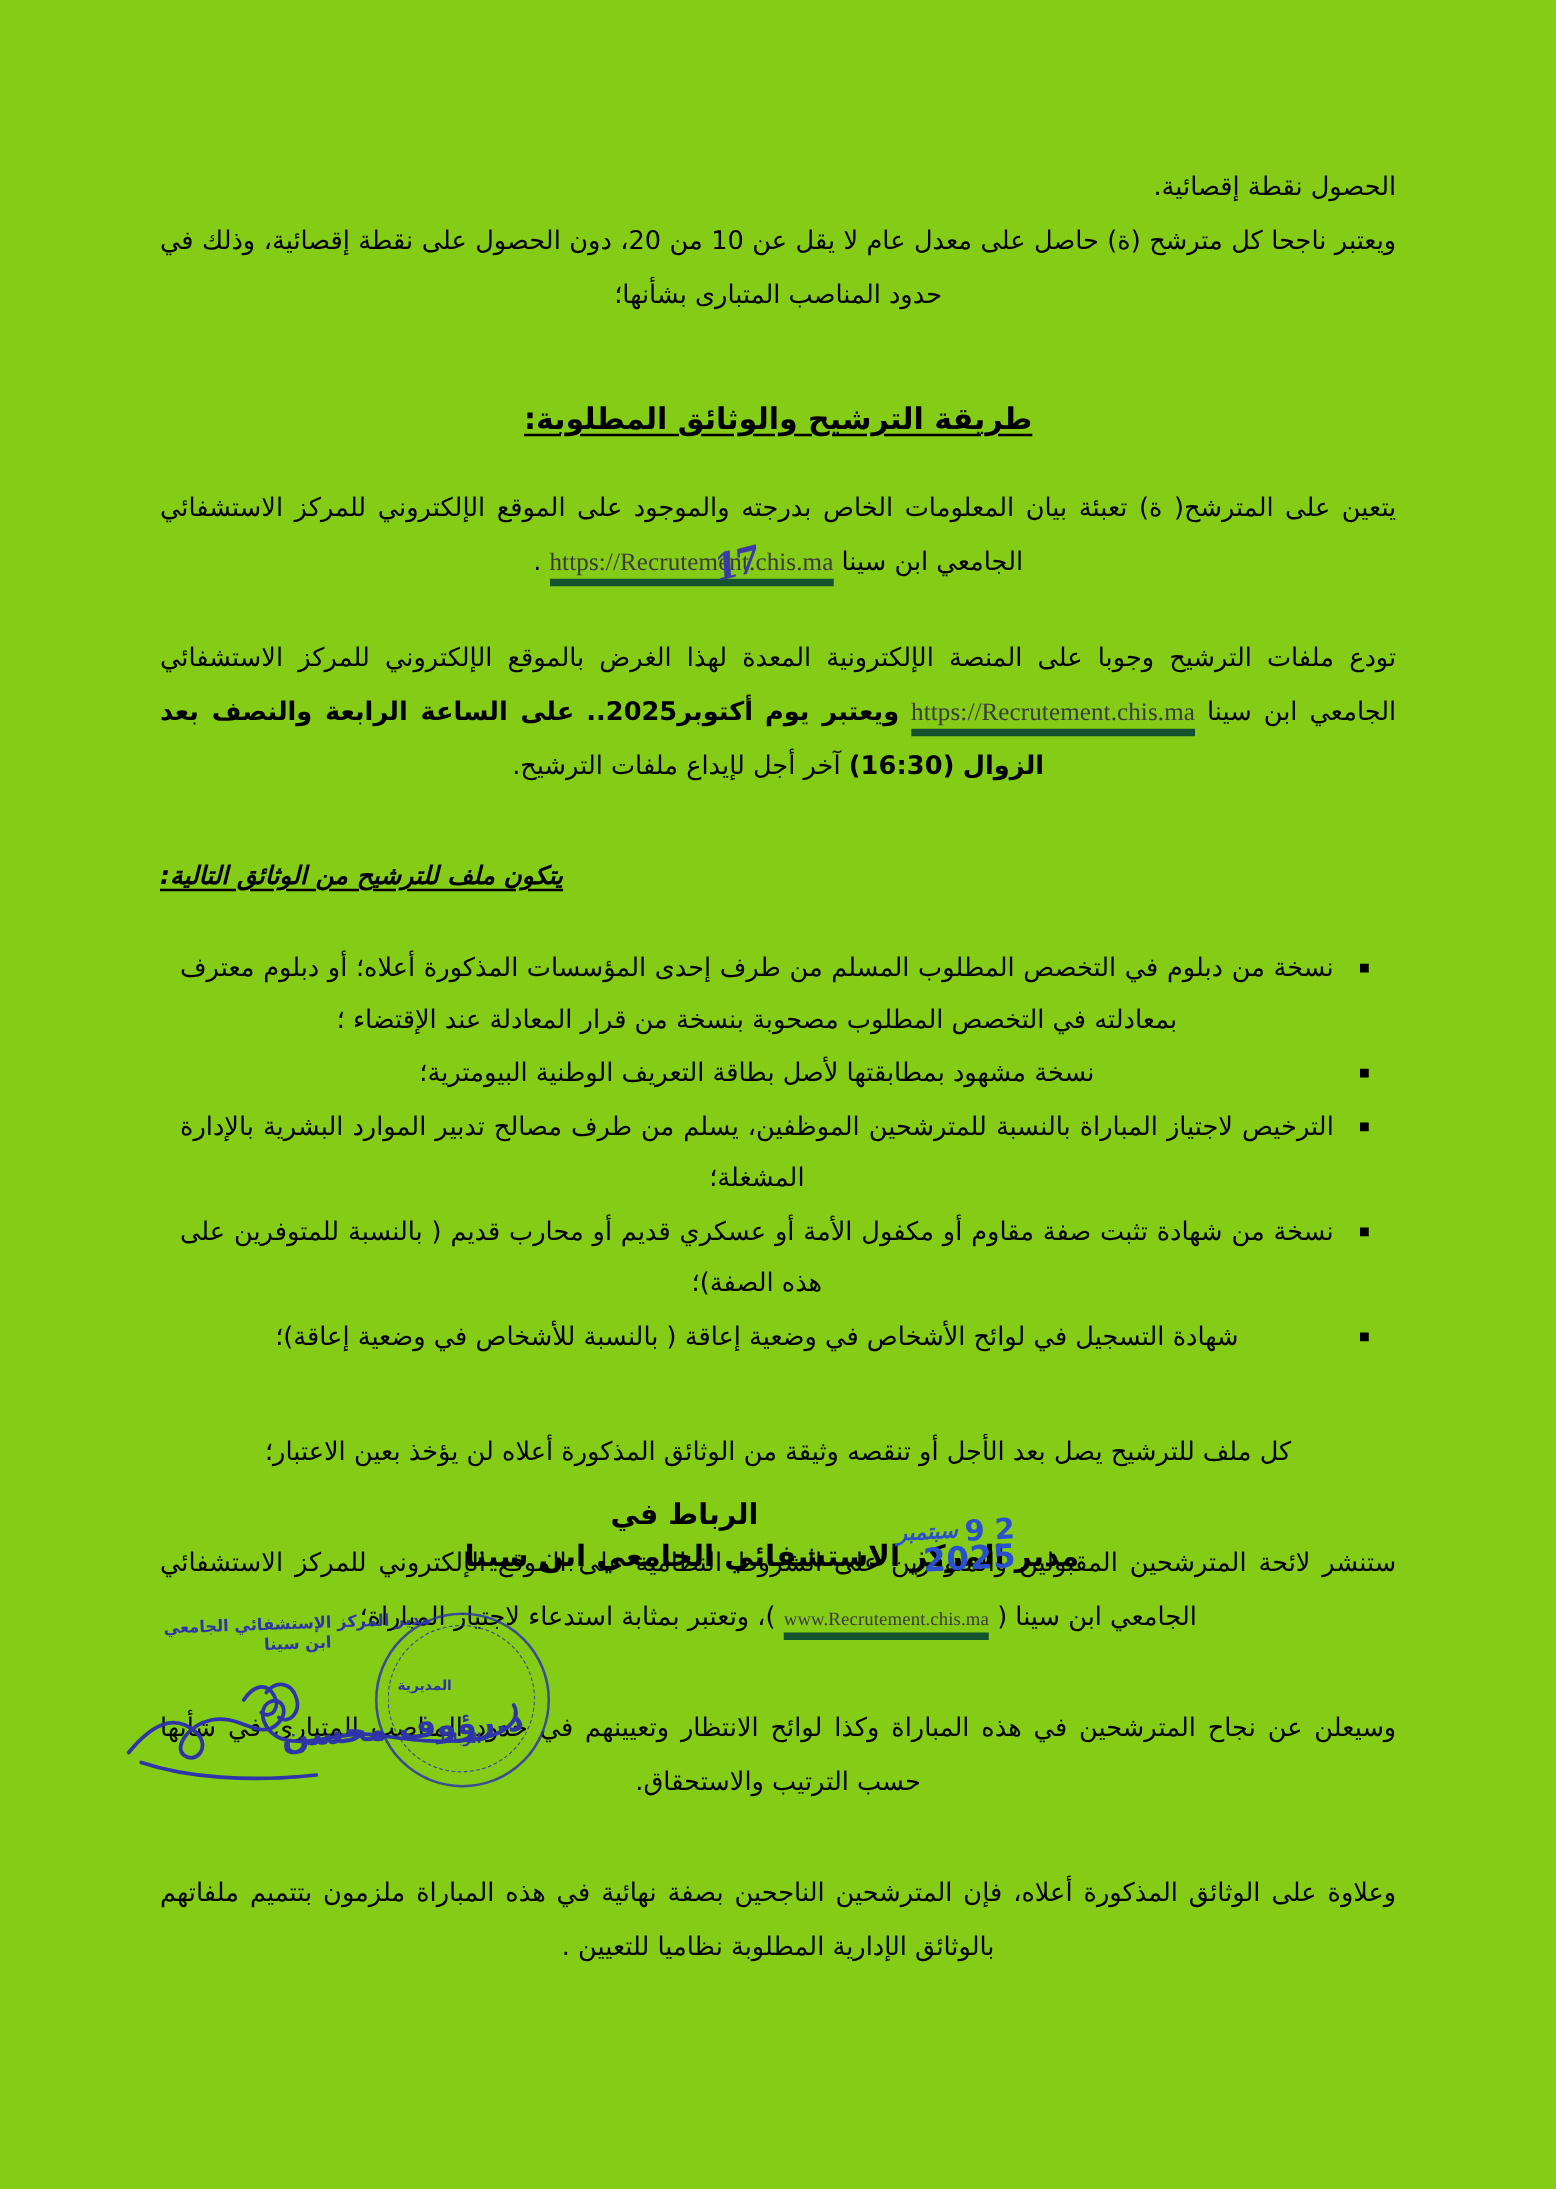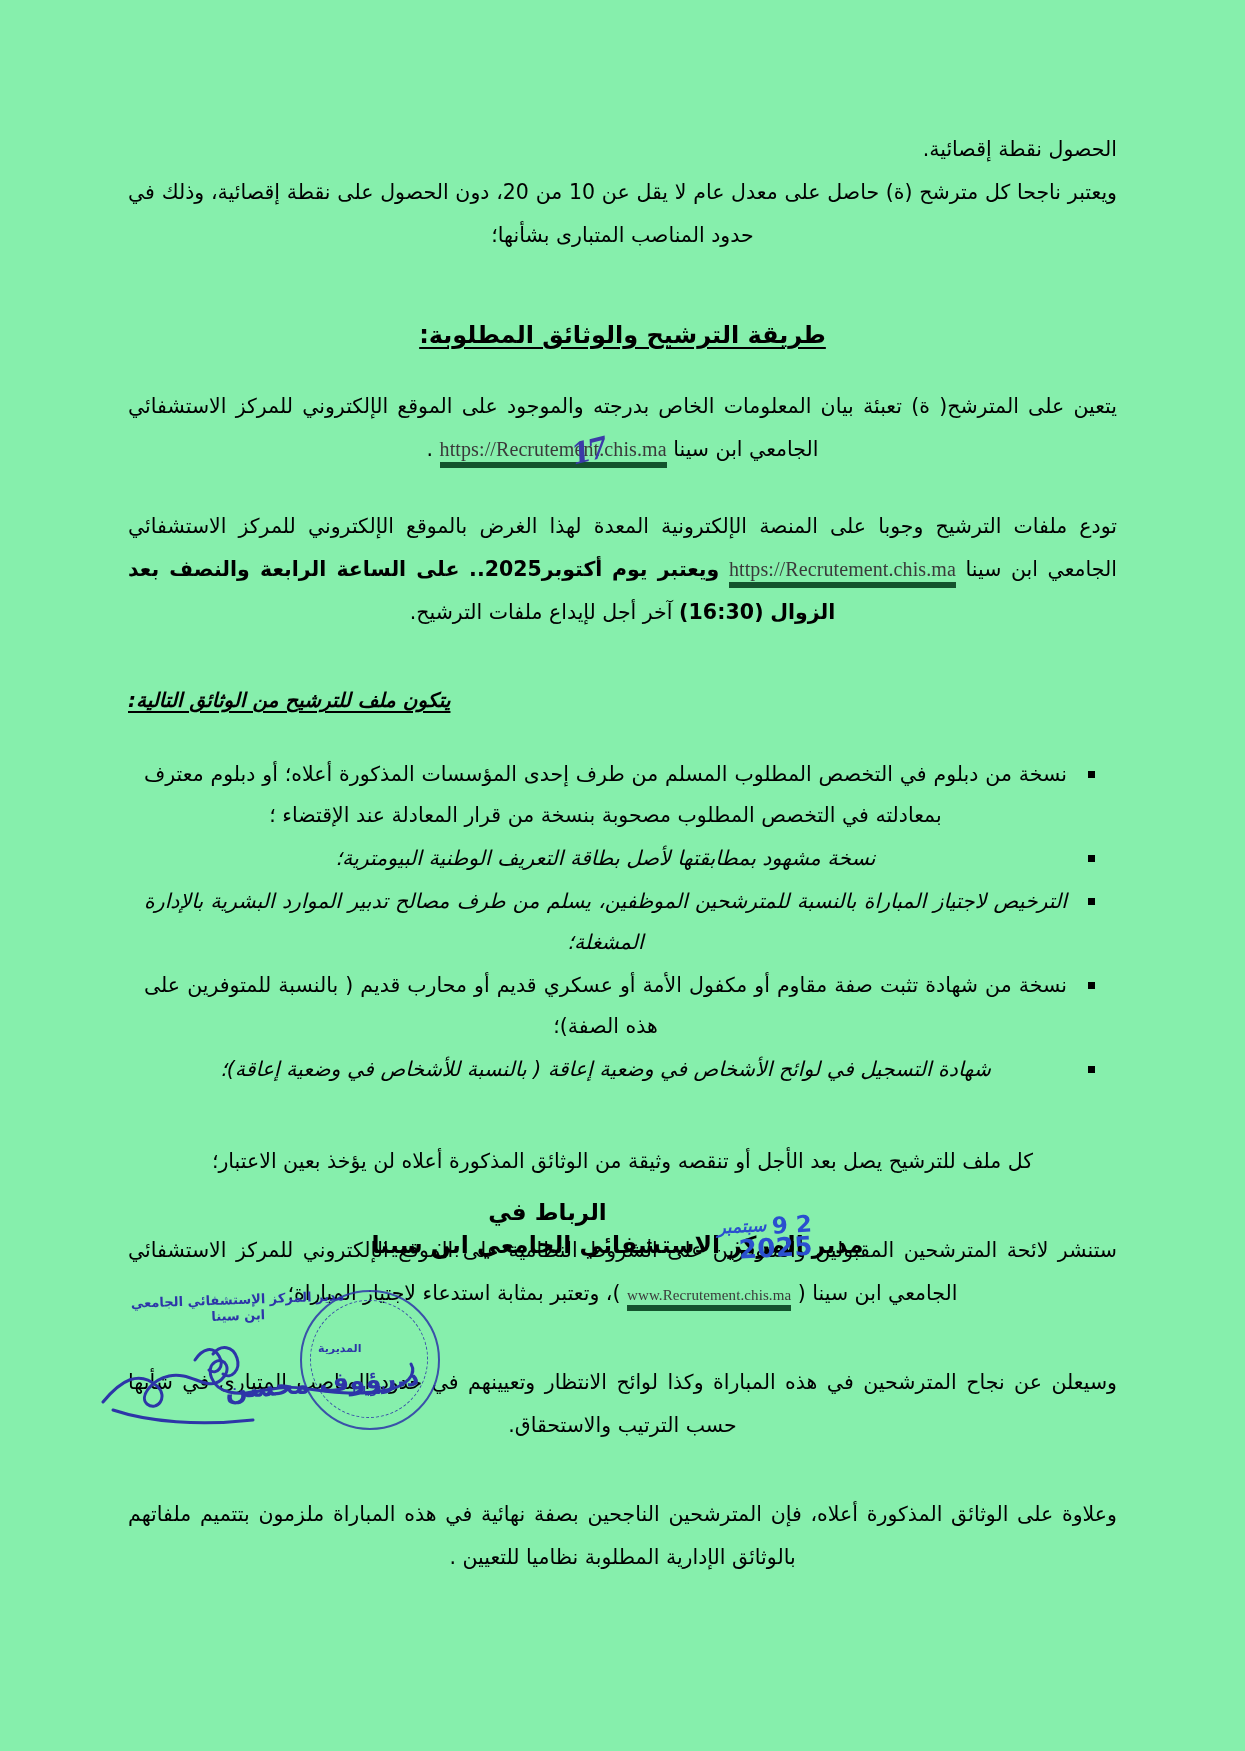--- a/index.html
+++ b/index.html
@@ -6,21 +6,21 @@
   html, body {
     margin: 0;
     padding: 0;
     background: #8c8c8c;
   }
   .page {
     position: relative;
     width: 1245px;
     height: 1751px;
     margin: 0 auto;
-    background: #86efac;
+    background: #84cc16;
     overflow: hidden;
     font-family: "DejaVu Sans", "Liberation Sans", sans-serif;
     color: #000000;
   }
   .content {
     position: absolute;
     top: 128px;
     right: 128px;
     left: 128px;
     direction: rtl;
@@ -90,21 +90,21 @@
   }
   ul.doc-list li {
     position: relative;
     font-size: 20.5px;
     line-height: 41px;
     padding-right: 34px;
     margin-bottom: 2px;
     text-align: justify;
     text-align-last: center;
   }
-  ul.doc-list li.one-line { text-align-last: center; font-style: italic; }
+  ul.doc-list li.one-line { text-align-last: center; }
   ul.doc-list li .sq {
     position: absolute;
     right: 6px;
     top: 17px;
     width: 7px;
     height: 7px;
     background: #000;
   }
 
   

